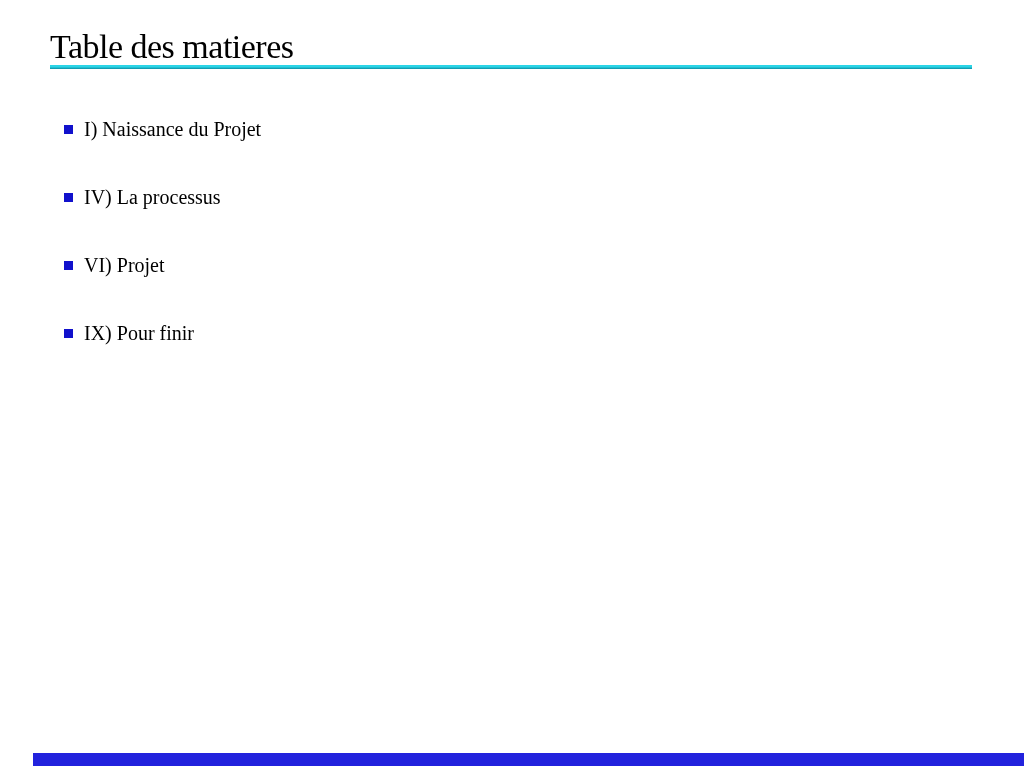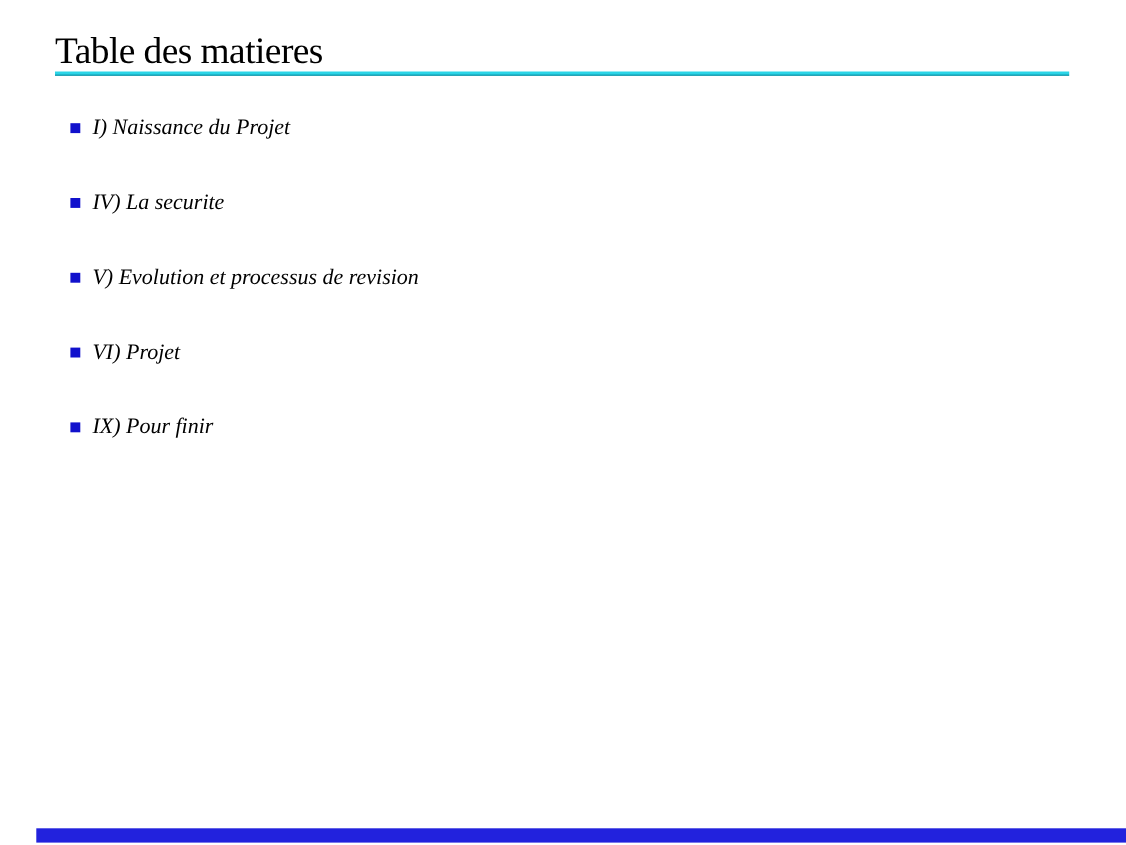--- a/index.html
+++ b/index.html
@@ -36,22 +36,21 @@
     background: linear-gradient(
       to bottom,
       var(--rule-top, #2bd5e7) 0%,
       var(--rule-top, #2bd5e7) 45%,
       var(--rule-bottom, #0b8ea3) 100%
     );
   }
   .toc-list {
     position: absolute;
     left: 64px;
-    top: 82px;
-    font-style: italic;
+    top: 95px;
   }
   .toc-item {
     height: 68px;
     display: flex;
     align-items: center;
   }
   .bullet {
     flex: none;
     width: 9px;
     height: 9px;
@@ -86,27 +85,23 @@
 
     <div class="toc-item">
       <span class="bullet"></span>
       <span class="toc-label">I) Naissance du Projet</span>
     </div>
 
 
 
     <div class="toc-item">
       <span class="bullet"></span>
-      <span class="toc-label">IV) La securite</span>
+      <span class="toc-label">IV) La processus</span>
     </div>
 
-    <div class="toc-item">
-      <span class="bullet"></span>
-      <span class="toc-label">V) Evolution et processus de revision</span>
-    </div>
 
     <div class="toc-item">
       <span class="bullet"></span>
       <span class="toc-label">VI) Projet</span>
     </div>
 
 
 
     <div class="toc-item">
       <span class="bullet"></span>

